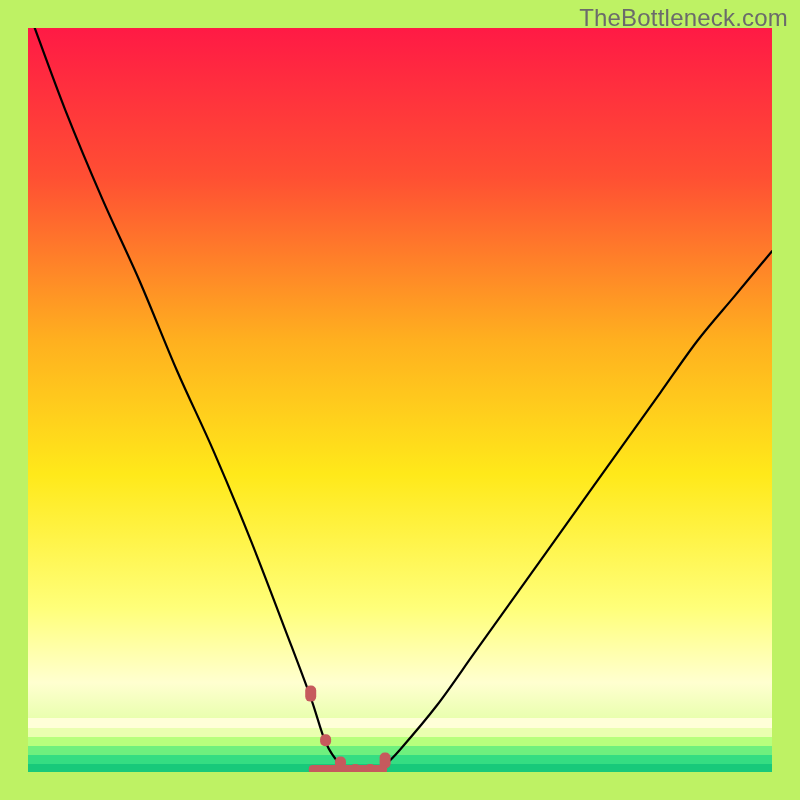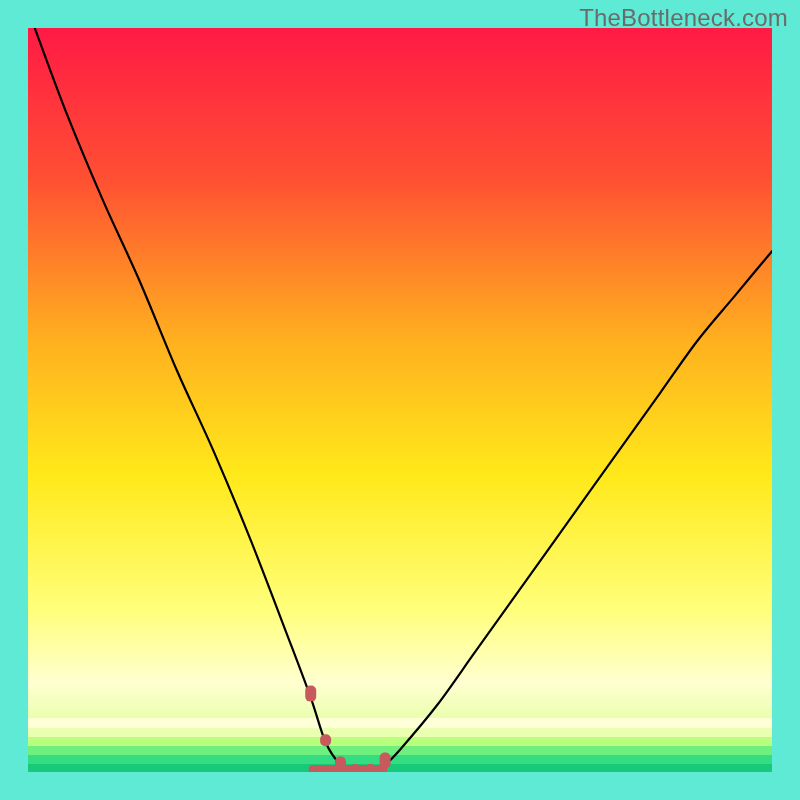--- a/index.html
+++ b/index.html
@@ -7,21 +7,21 @@
     padding: 0;
     width: 800px;
     height: 800px;
     background: #000;
     overflow: hidden;
     font-family: Arial, Helvetica, sans-serif;
   }
   .frame {
     position: absolute;
     inset: 0;
-    background: #5eead4;
+    background: #bef264;
   }
   .plot {
     position: absolute;
     left: 28px;
     top: 28px;
     width: 744px;
     height: 744px;
     overflow: hidden;
   }
   .watermark {

